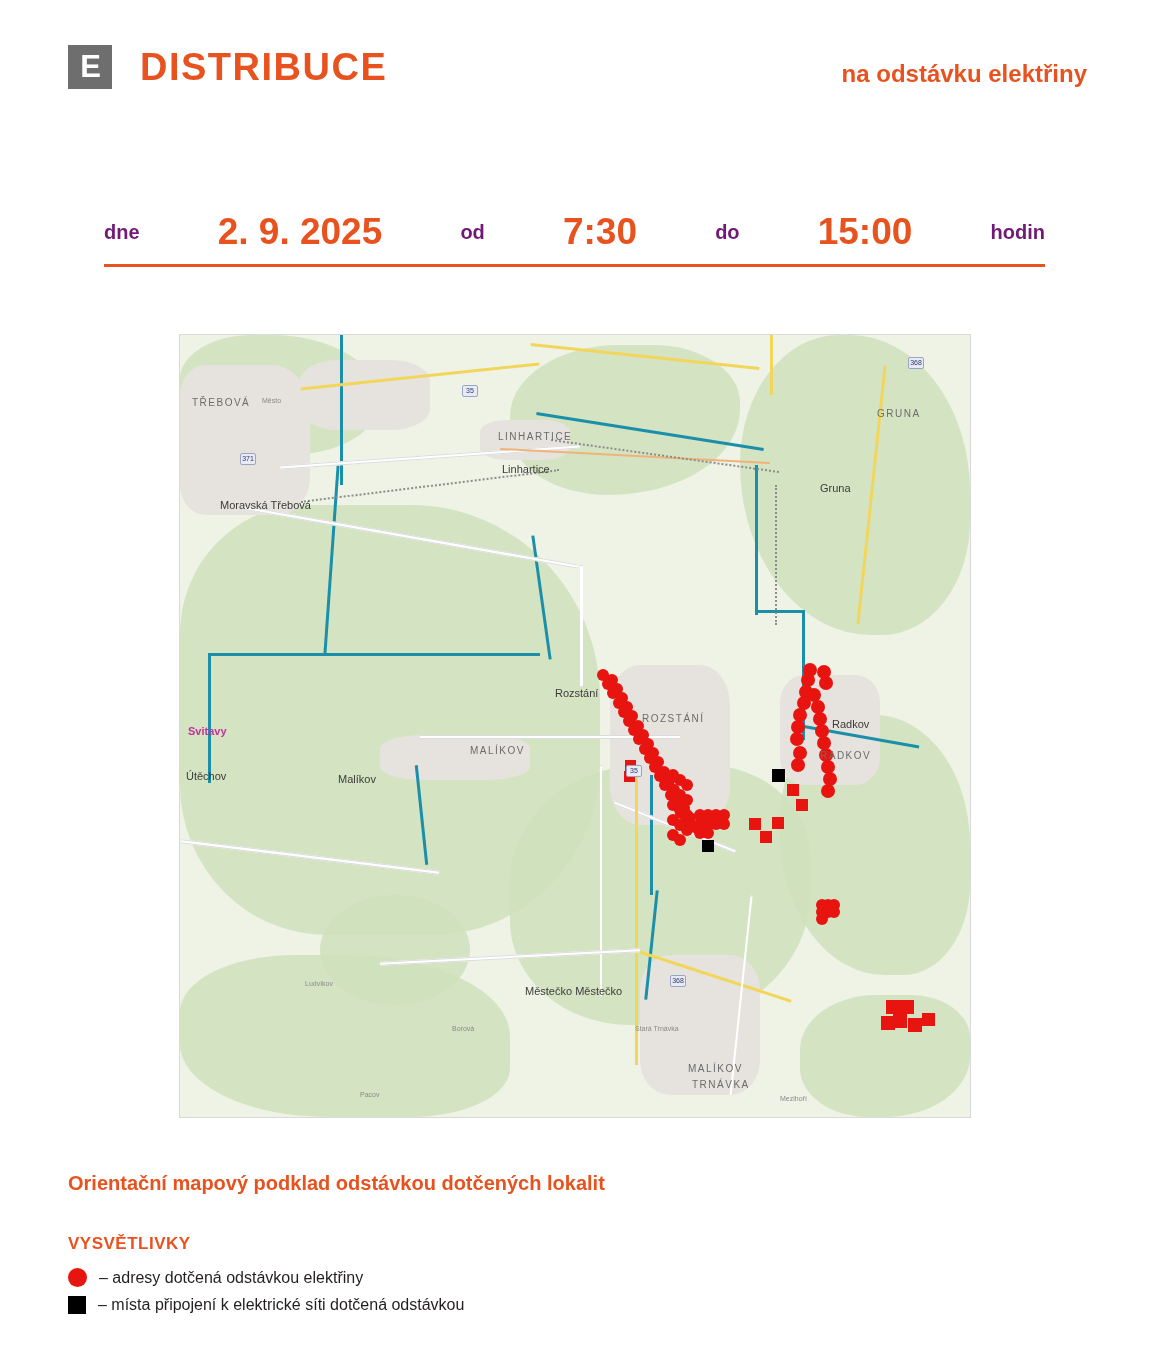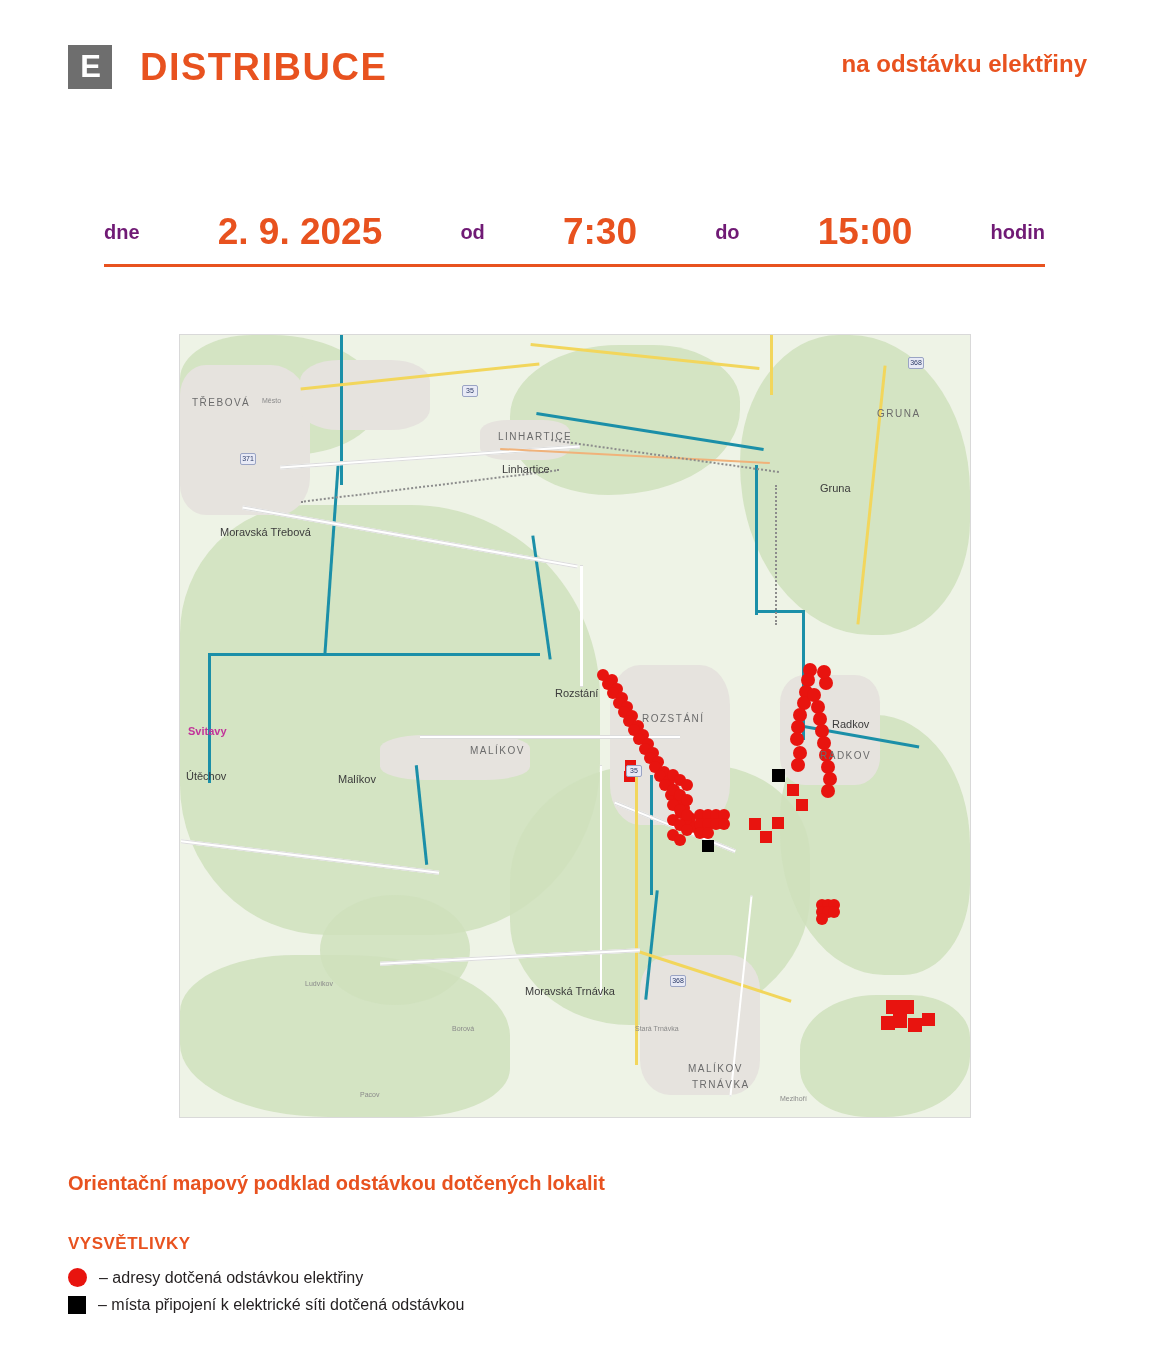--- a/index.html
+++ b/index.html
@@ -48,21 +48,21 @@
   }
   .notice {
     position: absolute;
     right: 62px;
     top: 44px;
     text-align: right;
     color: #e8521f;
     font-weight: bold;
   }
   .notice .line1 { font-size: 26px; letter-spacing: 1px; }
-  .notice .line2 { font-size: 24px; margin-top: 6px; }
+  .notice .line2 { font-size: 24px; margin-top: 16px; }
   .notice .line3 { font-size: 24px; margin-top: 6px; }
 
   
   .datebar {
     position: relative;
     height: 92px;
     margin: 30px 0 0 0;
   }
   .datebar-inner {
     position: absolute;
@@ -394,35 +394,35 @@
       <div class="sq-red" style="left: 706px; top: 665px; width: 14px; height: 14px;"></div>
       <div class="sq-red" style="left: 720px; top: 665px; width: 14px; height: 14px;"></div>
       <div class="sq-red" style="left: 713px; top: 679px; width: 14px; height: 14px;"></div>
       <div class="sq-red" style="left: 728px; top: 683px; width: 14px; height: 14px;"></div>
       <div class="sq-red" style="left: 701px; top: 681px; width: 14px; height: 14px;"></div>
       <div class="sq-red" style="left: 741.5px; top: 677.5px; width: 13px; height: 13px;"></div>
     </div>
   <div id="map-labels">
       <div class="maplabel caps" style="left: 12px; top: 62px;">TŘEBOVÁ</div>
       <div class="maplabel tiny" style="left: 82px; top: 62px;">Město</div>
-      <div class="maplabel town" style="left: 40px; top: 191px; text-align: right;">Moravská Třebová</div>
+      <div class="maplabel town" style="left: 40px; top: 164px; text-align: right;">Moravská Třebová</div>
       <div class="maplabel caps" style="left: 318px; top: 96px;">LINHARTICE</div>
       <div class="maplabel town" style="left: 322px; top: 128px;">Linhartice</div>
       <div class="maplabel caps" style="left: 697px; top: 73px;">GRUNA</div>
       <div class="maplabel town" style="left: 640px; top: 147px;">Gruna</div>
       <div class="maplabel pink" style="left: 8px; top: 390px;">Svitavy</div>
       <div class="maplabel town" style="left: 6px; top: 435px;">Útěchov</div>
       <div class="maplabel caps" style="left: 290px; top: 410px;">MALÍKOV</div>
       <div class="maplabel town" style="left: 158px; top: 438px;">Malíkov</div>
       <div class="maplabel town" style="left: 375px; top: 352px;">Rozstání</div>
       <div class="maplabel caps" style="left: 462px; top: 378px;">ROZSTÁNÍ</div>
       <div class="maplabel town" style="left: 652px; top: 383px;">Radkov</div>
       <div class="maplabel caps" style="left: 640px; top: 415px;">RADKOV</div>
       <div class="maplabel tiny" style="left: 125px; top: 645px;">Ludvíkov</div>
-      <div class="maplabel town" style="left: 345px; top: 650px;">Moravská Trnávka</div>
+      <div class="maplabel town" style="left: 345px; top: 650px;">Městečko Městečko</div>
       <div class="maplabel caps" style="left: 508px; top: 728px;">MALÍKOV</div>
       <div class="maplabel caps" style="left: 512px; top: 744px;">TRNÁVKA</div>
       <div class="maplabel tiny" style="left: 180px; top: 756px;">Pacov</div>
       <div class="maplabel tiny" style="left: 600px; top: 760px;">Mezihoří</div>
       <div class="maplabel tiny" style="left: 272px; top: 690px;">Borová</div>
       <div class="maplabel tiny" style="left: 455px; top: 690px;">Stará Trnávka</div>
       <div class="shield" style="left: 282px; top: 50px;">35</div>
       <div class="shield" style="left: 728px; top: 22px;">368</div>
       <div class="shield" style="left: 60px; top: 118px;">371</div>
       <div class="shield" style="left: 446px; top: 430px;">35</div>

